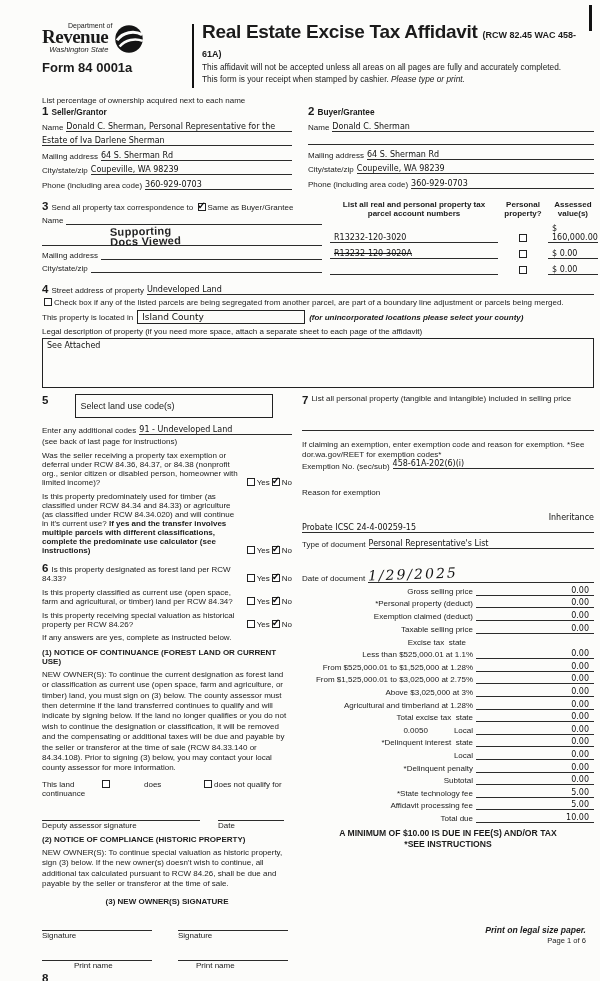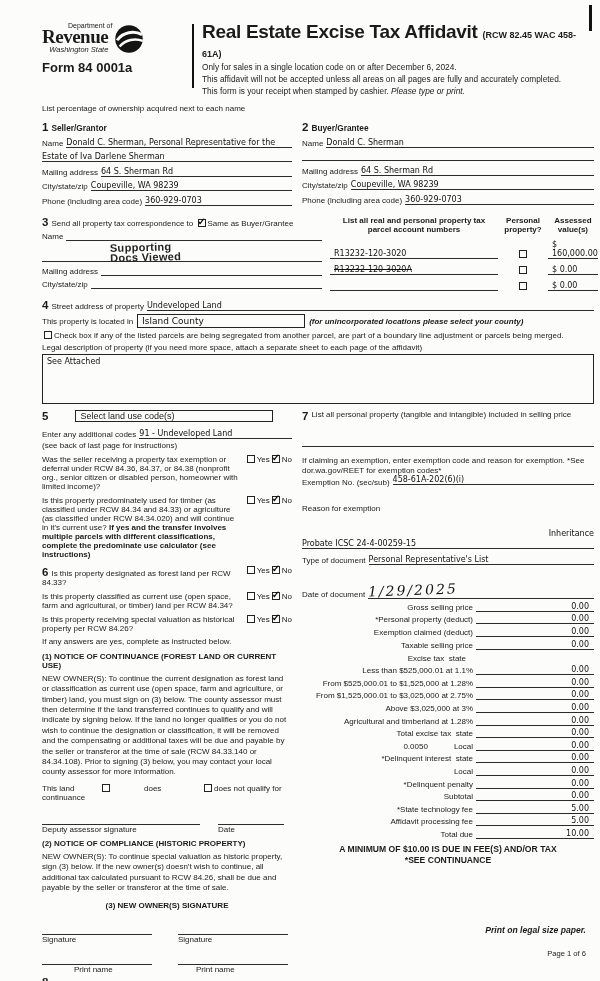--- a/index.html
+++ b/index.html
@@ -25,21 +25,21 @@
   .formnum{font-weight:bold;font-size:13px;margin-top:6px;}
   .vline{width:2px;background:#111;height:64px;margin:2px 8px 0 2px;flex:none;}
   .title{font-size:19px;font-weight:bold;letter-spacing:-.3px;line-height:1;}
   .title .code{font-size:9px;font-weight:bold;letter-spacing:0;}
   .note{font-size:8.3px;margin-top:2px;}
   
   .topline{display:flex;margin-top:8px;align-items:flex-start;}
   .topline .left{width:290px;display:flex;align-items:flex-end;}
   .pct-line{display:inline-block;width:44px;border-bottom:1px solid #222;margin:0 2px;}
   
-  .grid12{display:flex;gap:10px;margin-top:8px;}
+  .grid12{display:flex;gap:16px;}
   .col1{width:250px;flex:none;}
   .col2{flex:1;}
   .snum{font-weight:bold;font-size:11.5px;margin-right:3px;}
   .shead{font-weight:bold;font-size:8.3px;}
   .fline{display:flex;align-items:flex-end;margin-top:4.5px;}
   .fline .lb{flex:none;padding-right:3px;}
   .fline .fill{flex:1;}
   
   .s3{display:flex;gap:8px;margin-top:10px;}
   .s3l{width:280px;flex:none;position:relative;}
@@ -57,22 +57,22 @@
   .struck{text-decoration:line-through;}
   
   .s4{margin-top:8px;}
   .countybox{display:inline-block;border:1.2px solid #222;min-width:168px;padding:1px 4px;font-size:9px;margin:0 4px;}
   .legalbox{border:1.3px solid #222;height:50px;margin-top:2px;padding:2px 4px;}
   
   .maincols{display:flex;gap:10px;margin-top:6px;}
   .lcol{width:250px;flex:none;}
   .rcol{flex:1;}
   .s5head{display:flex;gap:24px;margin-bottom:7px;}
-  .dropdown{border:1.2px solid #222;width:198px;padding:0 4px;font-size:9px;}
-  .qrow{display:flex;align-items:flex-start;margin-top:5px;}
+  .dropdown{border:1.2px solid #222;width:198px;padding:6px 4px;font-size:9px;}
+  .qrow{display:flex;align-items:flex-end;margin-top:5px;}
   .qrow .qt{flex:1;padding-right:2px;}
   .yn{flex:none;white-space:nowrap;padding-left:2px;}
   .para{margin-top:4px;line-height:1.3;}
   .ntitle{font-weight:bold;margin-top:5px;}
   .landrow{display:flex;align-items:center;margin-top:6px;}
   .sigrow{display:flex;gap:18px;margin-top:14px;}
   .siglblrow{display:flex;gap:18px;}
   .sig1{width:158px;}
   .sig2{width:66px;}
   .sigA{width:110px;}
@@ -85,21 +85,21 @@
   .tline{width:118px;flex:none;border-bottom:1px solid #2b2b2b;text-align:right;padding-right:5px;min-height:9px;}
   .taxhdr{text-align:right;margin:4px 128px 1px 0;white-space:pre;}
   .rate{margin-right:26px;}
   .minimum{font-weight:bold;text-align:center;font-size:8.6px;margin-top:5px;line-height:1.25;}
   
   .s8{display:flex;gap:14px;margin-top:2px;}
   .s8l{width:272px;flex:none;}
   .s8r{flex:1;}
   .printnote{position:absolute;right:14px;top:925px;text-align:right;}
   .printnote .pn1{font-weight:bold;font-style:italic;font-size:8.6px;}
-  .printnote .pn2{font-size:7.6px;margin-top:14px;}
+  .printnote .pn2{font-size:7.6px;margin-top:1px;}
 </style>
 </head>
 <body>
 
 <div class="page">
   <div class="corner-mark"></div>
 
   <header class="hdr">
     <div class="logo">
       <div class="logo-top">
@@ -112,21 +112,20 @@
           <circle cx="12" cy="12" r="11" fill="#141414"></circle>
           <path d="M2.5,13 C7,6.5 16,5 22.5,8.5" stroke="#fcfcfa" stroke-width="2.4" fill="none"></path>
           <path d="M4.5,18 C9,12.5 17,11 23,13.5" stroke="#fcfcfa" stroke-width="2" fill="none"></path>
         </svg>
       </div>
       <div class="formnum">Form 84 0001a</div>
     </div>
     <div class="vline"></div>
     <div class="titleblk">
       <div class="title"><span>Real Estate Excise Tax Affidavit</span> <span class="code">(RCW 82.45 WAC 458-61A)</span></div>
-      <div class="note">Only for sales in a single location code on or after December 6, 2024.</div>
       <div class="note">This affidavit will not be accepted unless all areas on all pages are fully and accurately completed.</div>
       <div class="note"><span>This form is your receipt when stamped by cashier.</span> <span class="i">Please type or print.</span></div>
     </div>
   </header>
 
   <div class="topline">
     <div>List percentage of ownership acquired next to each name</div>
   </div>
 
   <div class="grid12">
@@ -223,22 +222,22 @@
       </div>
     </div>
   </div>
 
   <div class="s4">
     <div class="fline" style="margin-top:0;">
         <span class="snum">4</span>
         <span class="lb">Street address of property</span>
         <span class="fill val">Undeveloped Land</span>
       </div>
+    <div style="margin-top:3px;"><span class="cb"></span><span>Check box if any of the listed parcels are being segregated from another parcel, are part of a boundary line adjustment or parcels being merged.</span></div>
     <div style="margin-top:3px;"><span>This property is located in</span><span class="countybox val">Island County</span><span class="i b">(for unincorporated locations please select your county)</span></div>
-    <div style="margin-top:3px;"><span class="cb"></span><span>Check box if any of the listed parcels are being segregated from another parcel, are part of a boundary line adjustment or parcels being merged.</span></div>
     <div style="margin-top:3px;">Legal description of property (if you need more space, attach a separate sheet to each page of the affidavit)</div>
     <div class="legalbox val">See Attached</div>
   </div>
 
   <div class="maincols">
 
     <div class="lcol">
       <div class="s5head">
         <span class="snum">5</span>
         <span class="dropdown">Select land use code(s)</span>
@@ -407,21 +406,21 @@
           <span class="tlabel">Affidavit processing fee</span>
           <span class="tline val">5.00</span>
         </div>
       <div class="taxrow">
           <span class="tlabel">Total due</span>
           <span class="tline val">10.00</span>
         </div>
 
       <div class="minimum">
         <div>A MINIMUM OF $10.00 IS DUE IN FEE(S) AND/OR TAX</div>
-        <div>*SEE CONTINUANCE</div>
+        <div>*SEE INSTRUCTIONS</div>
       </div>
     </div>
   </div>
 
   <div class="s8">
     <div class="s8l">
       <div><span class="snum">8</span></div>
 
     </div>
     <div class="s8r">

